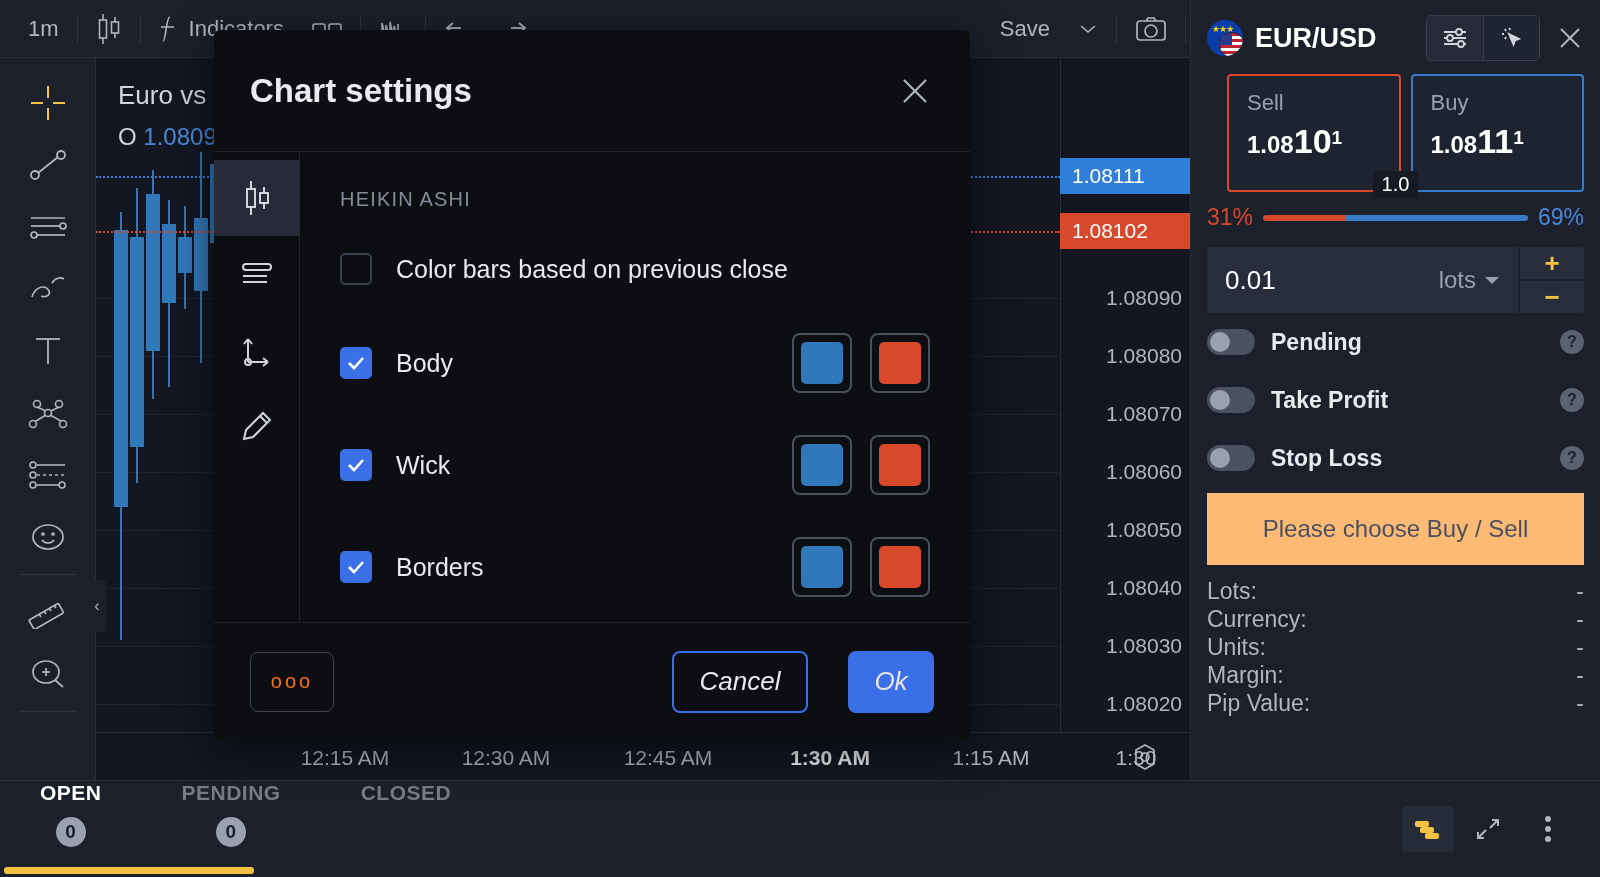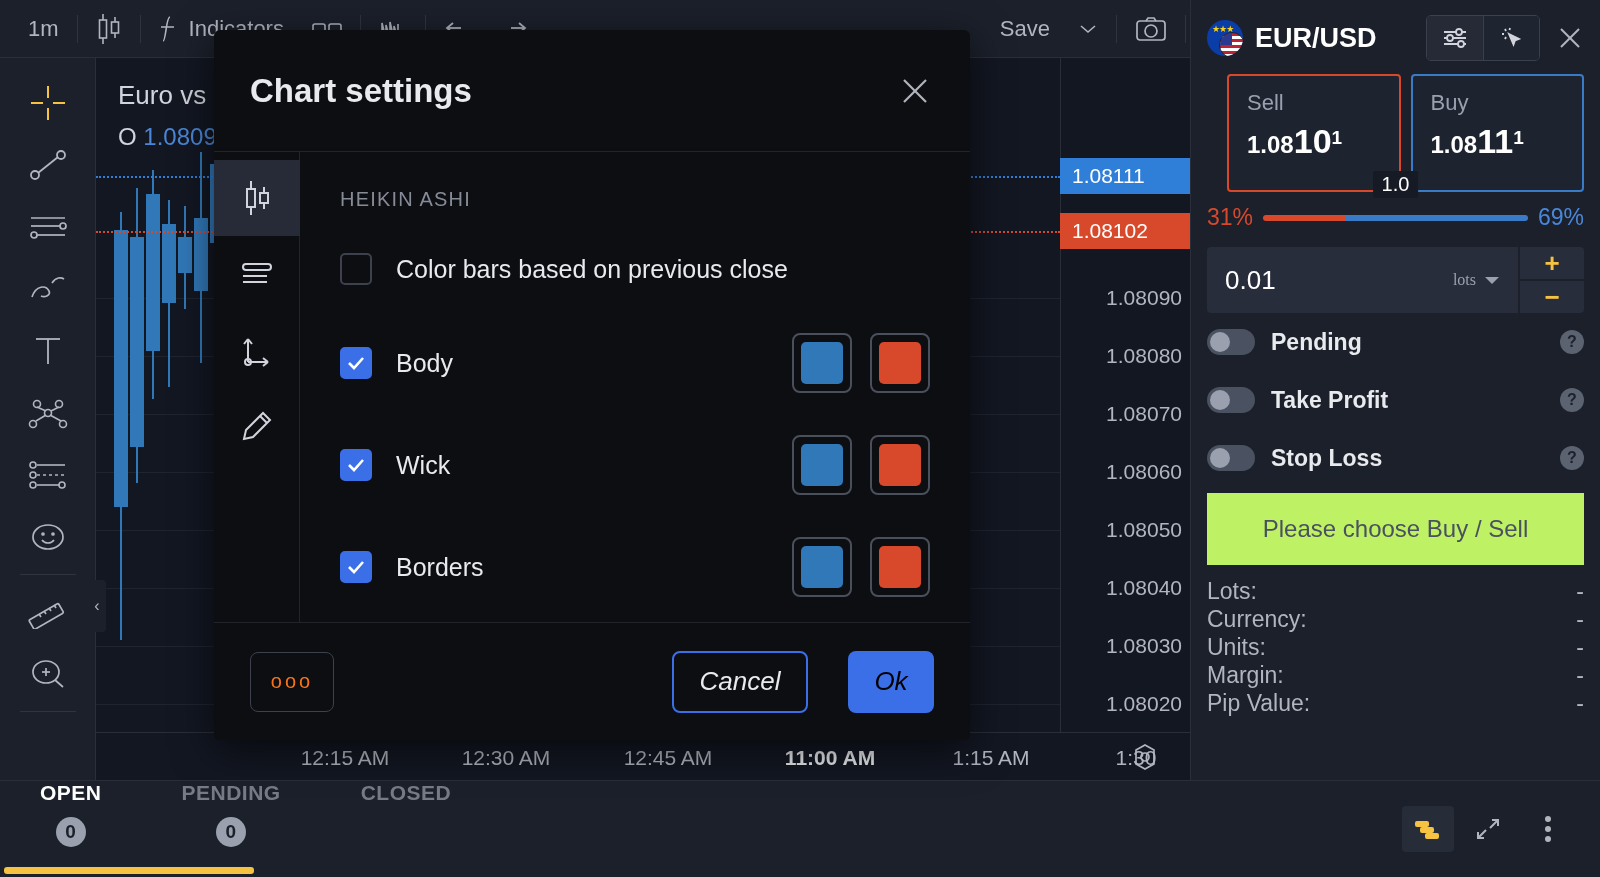--- a/index.html
+++ b/index.html
@@ -132,21 +132,21 @@
   .sent-left { color: #d8492c; font-size: 23px; }
   .sent-right { color: #4a87d8; font-size: 23px; }
   .sent-bar { flex: 1; height: 6px; display: flex; border-radius: 3px; overflow: hidden; }
 
   .lots-row { display: flex; margin-top: 16px; }
   .lots-field {
     flex: 1; height: 66px; background: #272d3a; border-radius: 4px 0 0 4px;
     display: flex; align-items: center; padding: 16px 18px; cursor: text;
   }
   .lots-value { font-size: 26px; color: #fff; }
-  .lots-unit { margin-left: auto; font-size: 16px; color: #9aa0ad; display: flex; align-items: center; gap: 8px; cursor: pointer; font-family: Liberation Serif, serif;}
+  .lots-unit { margin-left: auto; font-size: 24px; color: #9aa0ad; display: flex; align-items: center; gap: 8px; cursor: pointer;}
   .lots-steppers { width: 64px; display: flex; flex-direction: column; margin-left: 2px; }
   .step-btn {
     flex: 1; background: #272d3a; color: #f5c242; font-size: 26px; font-weight: bold;
     display: flex; align-items: center; justify-content: center; cursor: pointer;
   }
   .step-btn.plus { border-radius: 0 4px 0 0; margin-bottom: 2px; }
   .step-btn.minus { border-radius: 0 0 4px 0; }
 
   .toggle-row { display: flex; align-items: center; height: 58px; }
   .toggle {
@@ -157,21 +157,21 @@
     position: absolute; left: 3px; top: 3px; width: 20px; height: 20px;
     border-radius: 50%; background: #9aa0ad;
   }
   .toggle-label { font-size: 23px; color: #e8eaed; margin-left: 16px; font-weight: bold; }
   .help-icon {
     margin-left: auto; width: 24px; height: 24px; border-radius: 50%;
     background: #5b6270; color: #1b202b; font-size: 16px; font-weight: bold;
     display: flex; align-items: center; justify-content: center; cursor: pointer;
   }
   .choose-btn {
-    margin-top: 6px; height: 72px; background: #bef264; color: #4a5060;
+    margin-top: 6px; height: 72px; background: #fdba74; color: #4a5060;
     display: flex; align-items: center; justify-content: center;
     font-size: 24px; cursor: pointer;
   }
   .summary { margin-top: 12px; }
   .sum-row { display: flex; font-size: 23px; color: #b2b5be; line-height: 28px; }
   .sum-val { margin-left: auto; }
 
   
   .bottom-bar {
     position: absolute; bottom: 0; left: 0; width: 1600px; height: 97px;
@@ -244,21 +244,21 @@
     letter-spacing: 3px; font-size: 20px; cursor: pointer;
   }
   .foot-right { margin-left: auto; display: flex; gap: 40px; font-style: italic; }
   .btn-cancel {
     min-width: 136px; height: 62px; border: 2px solid #3b6fe8; border-radius: 8px;
     background: #0d0e12; color: #e8eaed; font-size: 26px; cursor: pointer;
     display: flex; align-items: center; justify-content: center; padding: 0 22px;
   }
   .btn-ok {
     min-width: 86px; height: 62px; border-radius: 8px; background: #3b6fe8;
-    color: #000000; font-size: 26px; cursor: pointer;
+    color: #e5e5e5; font-size: 26px; cursor: pointer;
     display: flex; align-items: center; justify-content: center; padding: 0 26px;
   }
 </style>
 </head>
 <body>
 
 <div class="app">
 
   <div class="toolbar">
     <div class="tb-item">
@@ -488,21 +488,21 @@
           <div class="pa-badge" style="top: 118px; background: rgb(47, 126, 216);">1.08111</div>
           <div class="pa-badge" style="top: 173px; background: rgb(216, 73, 44);">1.08102</div>
         </div>
     </div>
 
     <div class="time-axis">
       <div id="time-ticks">
           <div class="ta-tick" style="left: 249px;">12:15 AM</div>
           <div class="ta-tick" style="left: 410px;">12:30 AM</div>
           <div class="ta-tick" style="left: 572px;">12:45 AM</div>
-          <div class="ta-tick current" style="left: 734px;">11:00 AM</div>
+          <div class="ta-tick current" style="left: 734px;">1:30 AM</div>
           <div class="ta-tick" style="left: 895px;">1:15 AM</div>
           <div class="ta-tick" style="left: 1040px;">1:30</div>
         </div>
       <div class="ta-settings">
         <svg width="30" height="30" viewBox="0 0 30 30" fill="none" stroke="currentColor" stroke-width="1.7">
           <path d="M15 3l9 5v14l-9 5-9-5V8z"></path>
             <circle cx="15" cy="15" r="4"></circle>
         </svg>
       </div>
     </div>

